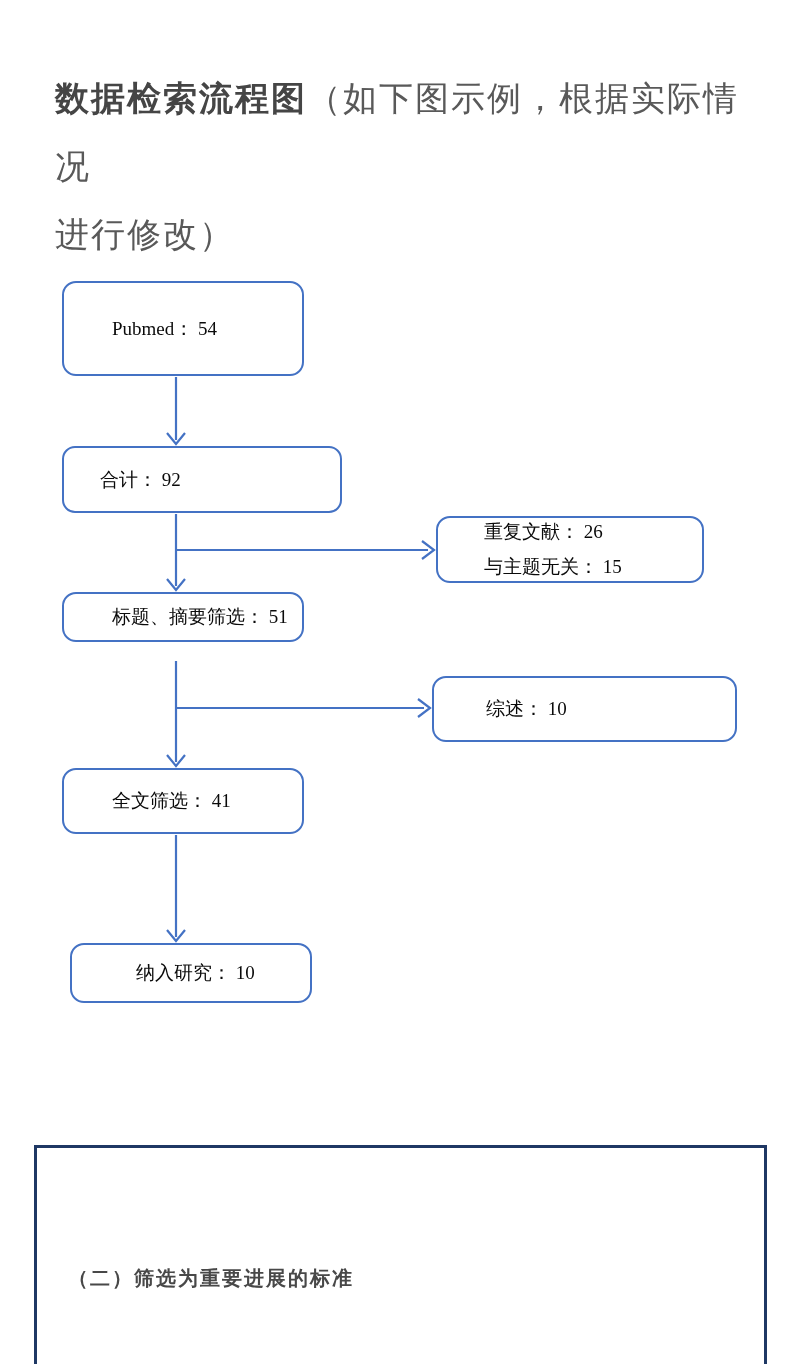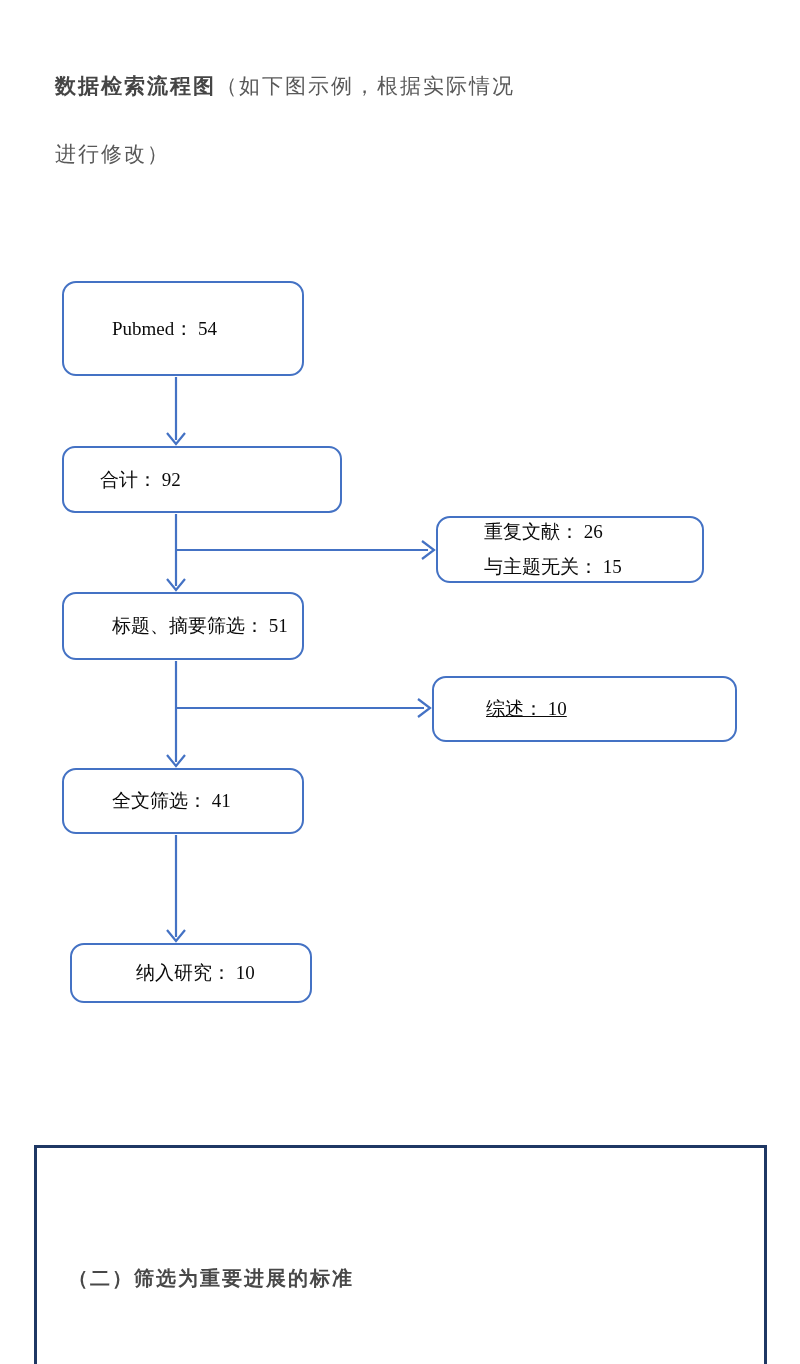--- a/index.html
+++ b/index.html
@@ -8,23 +8,23 @@
     width: 800px; height: 1364px;
     position: relative;
     overflow: hidden;
     font-family: "Liberation Sans", "DejaVu Sans", sans-serif;
   }
   .page { position: absolute; inset: 0; background: #ffffff; }
 
   
   .doc-title {
     position: absolute;
-    left: 55px; top: 52px;
+    left: 55px; top: 64px;
     width: 700px;
-    font-size: 21px;
+    font-size: 34px;
     line-height: 68px;
     letter-spacing: 2px;
     color: #595959;
   }
   .doc-title .t-bold { font-weight: bold; color: #454545; }
 
   
   .flow-node {
     position: absolute;
     border: 2px solid #4472C4;
@@ -34,25 +34,25 @@
     flex-direction: column;
     justify-content: center;
     font-family: "Liberation Serif", "DejaVu Serif", serif;
     font-size: 19px;
     color: #0a0a0a;
   }
   .flow-node .node-line { display: block; white-space: nowrap; }
 
   .node-sources        { left: 62px;  top: 281px; width: 242px; height: 95px; padding-left: 48px; gap: 17px; }
   .node-total          { left: 62px;  top: 446px; width: 280px; height: 67px; padding-left: 36px; border-radius: 13px; }
-  .node-title-abstract { left: 62px;  top: 592px; width: 242px; height: 68px; padding-left: 48px; }
+  .node-title-abstract { left: 62px;  top: 592px; width: 242px; height: 50px; padding-left: 48px; }
   .node-fulltext       { left: 62px;  top: 768px; width: 242px; height: 66px; padding-left: 48px; }
   .node-included       { left: 70px;  top: 943px; width: 242px; height: 60px; padding-left: 64px; }
   .node-excluded-dup   { left: 436px; top: 516px; width: 268px; height: 67px; padding-left: 46px; gap: 9px; }
-  .node-excluded-rev   { left: 432px; top: 676px; width: 305px; height: 66px; padding-left: 52px; text-decoration: underline; }
+  .node-excluded-rev   { left: 432px; top: 676px; width: 305px; height: 66px; padding-left: 52px; }
 
   .connectors {
     position: absolute; left: 0; top: 0;
     width: 800px; height: 1364px;
     pointer-events: none;
   }
 
   
   .section-box {
     position: absolute;

